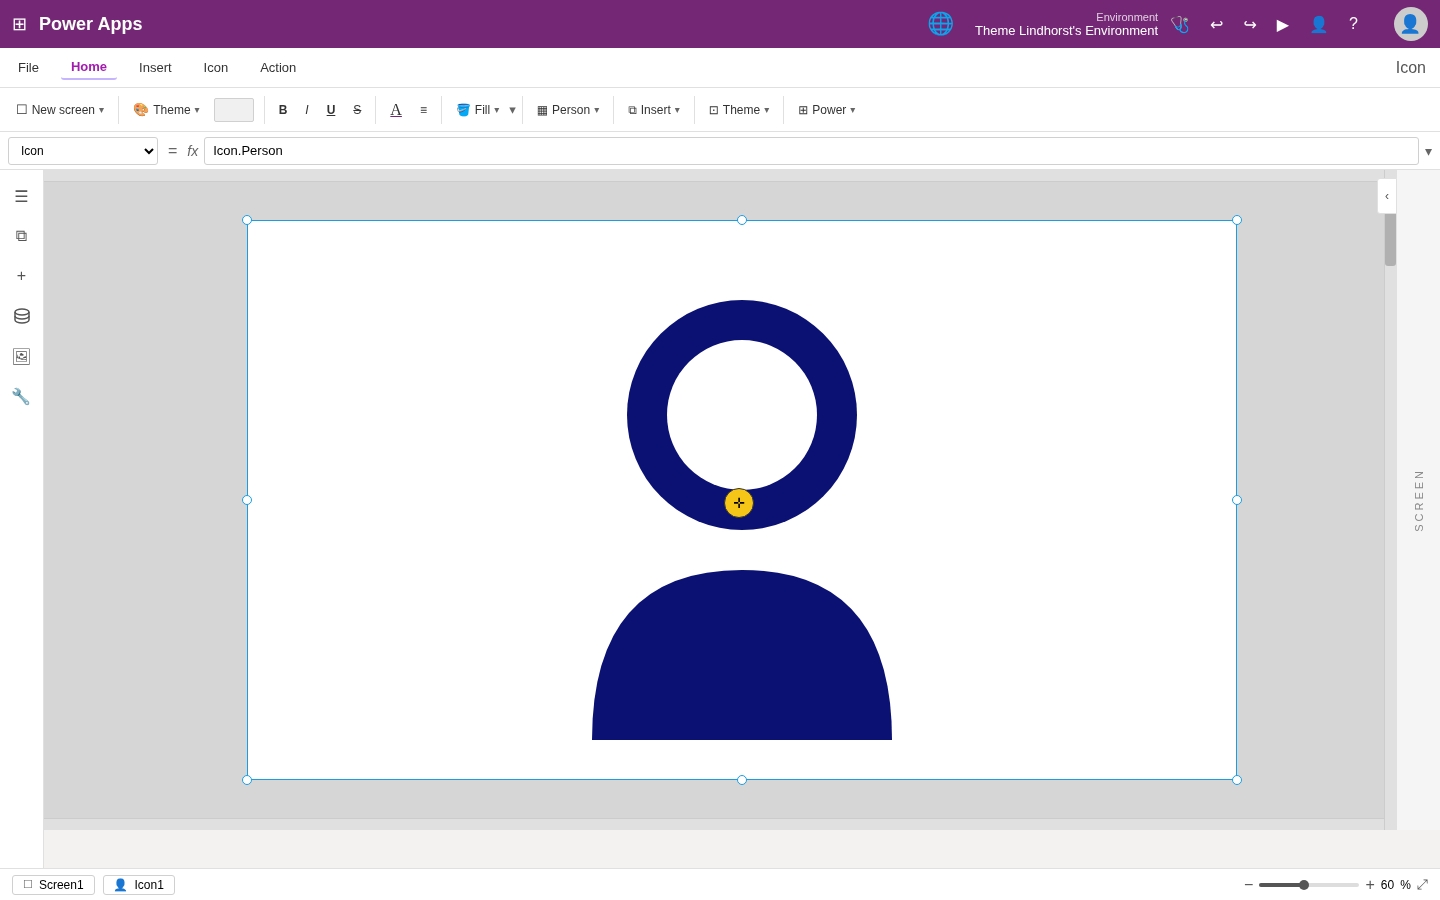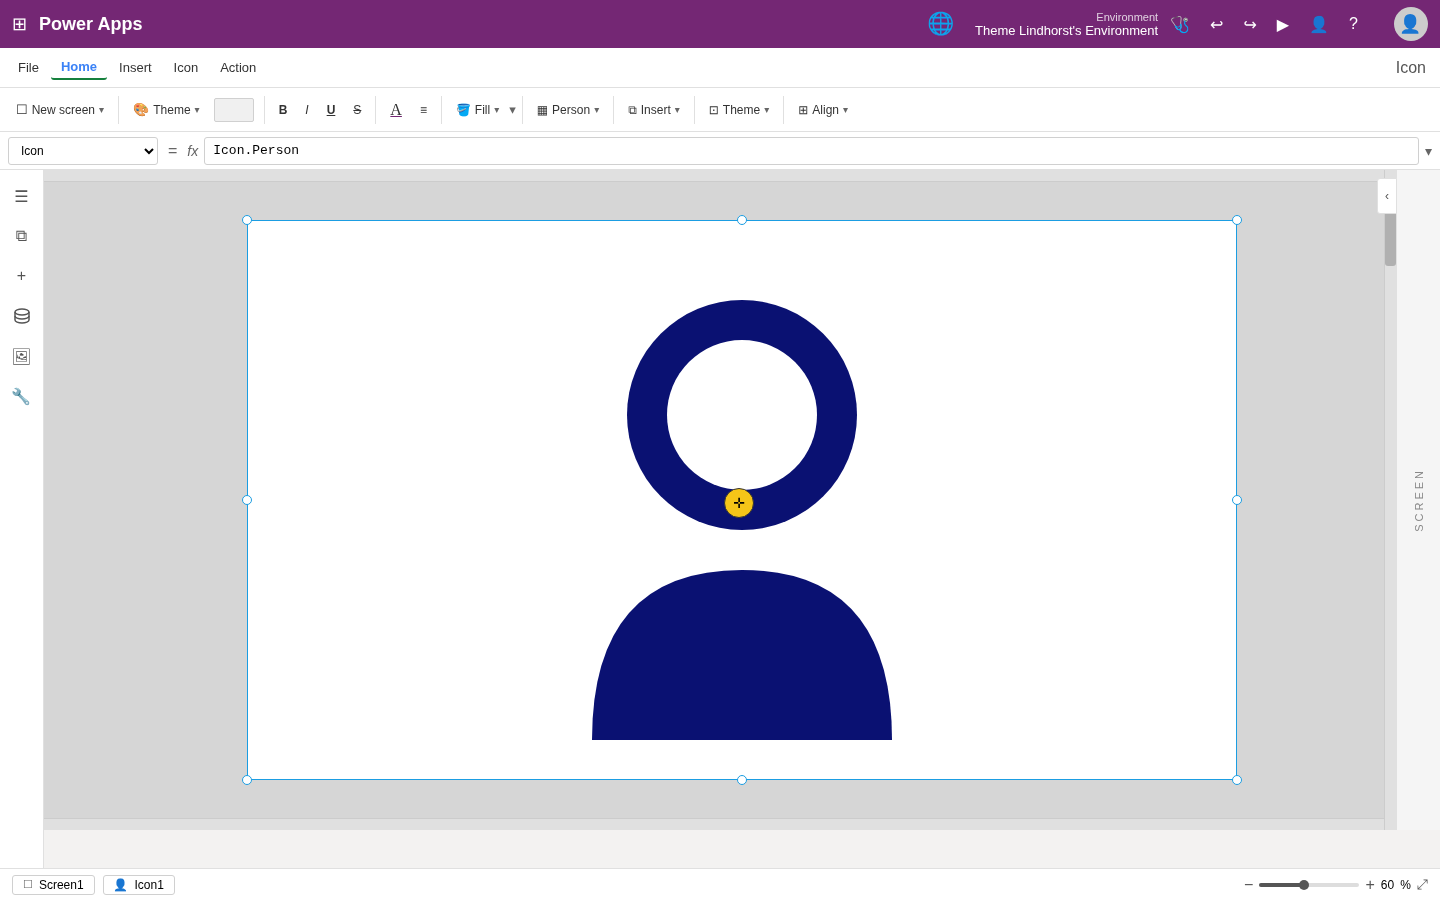--- a/index.html
+++ b/index.html
@@ -26,30 +26,30 @@
     .topbar-icon { font-size: 16px; color: white; cursor: pointer; }
 
     
     .menubar {
       background: white;
       height: 40px;
       display: flex;
       align-items: center;
       padding: 0 8px;
       border-bottom: 1px solid #e0e0e0;
-      gap: 2px;
+      gap: 12px;
     }
     .menu-item {
       padding: 4px 10px;
       font-size: 13px;
       cursor: pointer;
       border-radius: 3px;
       color: #333;
     }
-    .menu-item.active { font-weight: 600; border-bottom: 2px solid #15803d; color: #3b82f6; }
+    .menu-item.active { font-weight: 600; border-bottom: 2px solid #c4b5fd; color: #a21caf; }
     .menu-right { margin-left: auto; display: flex; align-items: center; gap: 8px; }
     .menu-icon-btn { font-size: 16px; cursor: pointer; color: #555; padding: 4px 6px; border-radius: 3px; }
 
     
     .toolbar {
       background: white;
       height: 44px;
       display: flex;
       align-items: center;
       padding: 0 8px;
@@ -93,21 +93,20 @@
     .formulabar-equals { font-size: 16px; color: #666; margin: 0 4px; }
     .formulabar-fx { font-size: 14px; color: #666; font-style: italic; }
     .formulabar-input {
       flex: 1;
       height: 28px;
       border: 1px solid #d0d0d0;
       border-radius: 3px;
       padding: 0 8px;
       font-size: 13px;
       background: white;
-      font-family: Liberation Mono, monospace;
     }
 
     
     .left-sidebar {
       width: 44px;
       background: white;
       border-right: 1px solid #e0e0e0;
       display: flex;
       flex-direction: column;
       align-items: center;
@@ -380,21 +379,21 @@
 
   <div class="toolbar-btn">
     <span>⊡</span>
     <span>Theme</span>
     <span class="toolbar-chevron">▾</span>
   </div>
   <div class="toolbar-separator"></div>
 
   <div class="toolbar-btn">
     <span>⊞</span>
-    <span>Align</span>
+    <span>Power</span>
     <span class="toolbar-chevron">▾</span>
   </div>
 </div>
 
 <div class="formulabar">
   <select class="formulabar-select">
     <option>Icon</option>
   </select>
   <span class="formulabar-equals">=</span>
   <span class="formulabar-fx">fx</span>

